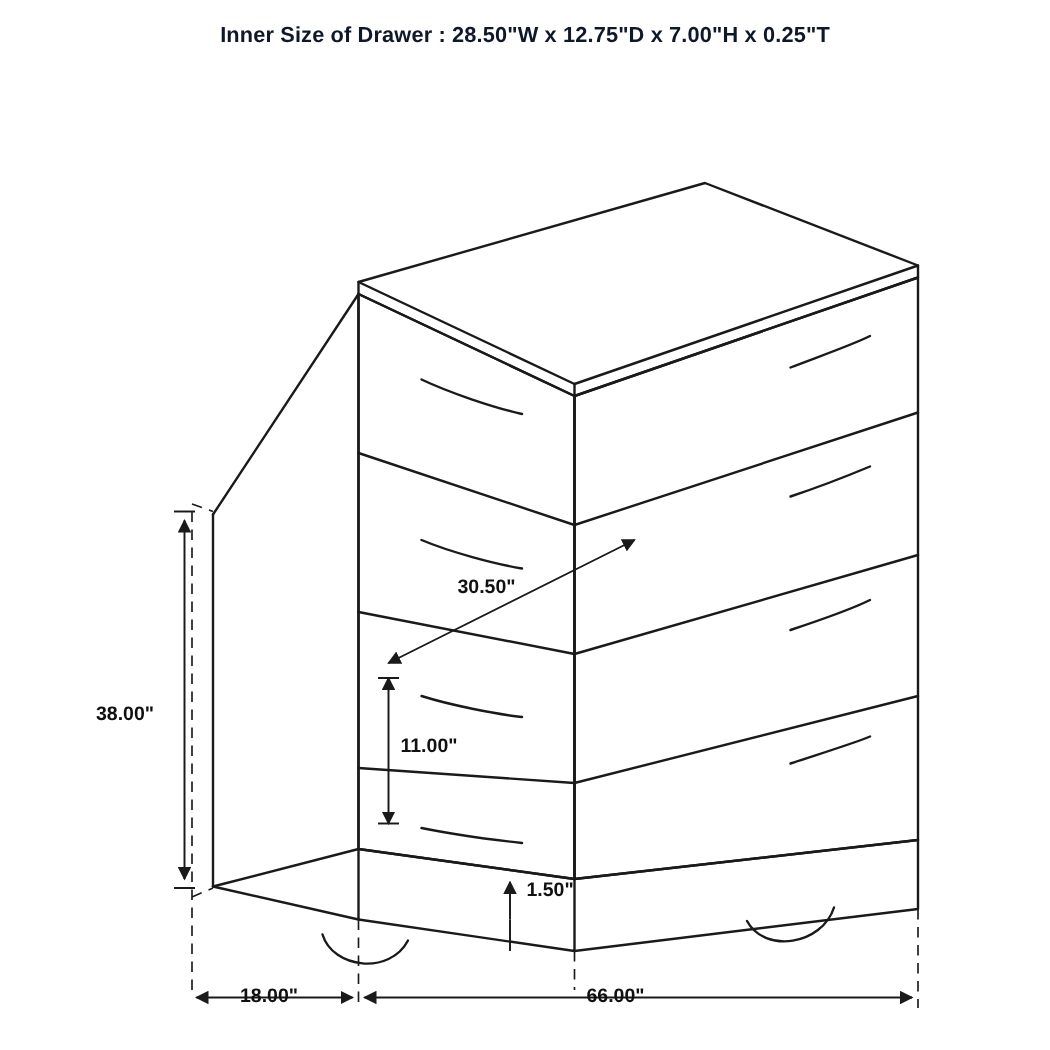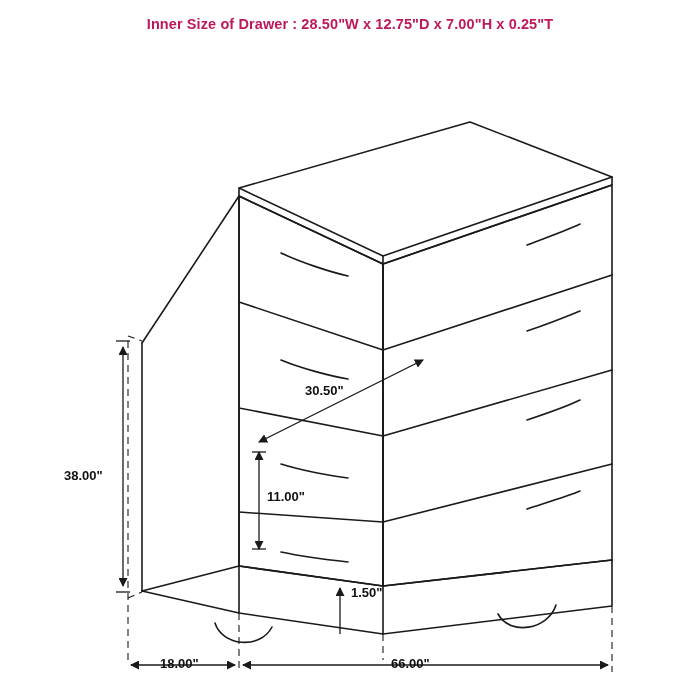--- a/index.html
+++ b/index.html
@@ -20,21 +20,21 @@
     height: 700px;
   }
   #title {
     position: absolute;
     top: 16px;
     left: 0;
     width: 700px;
     text-align: center;
     font-size: 14.5px;
     font-weight: bold;
-    color: #be185d;
+    color: #0f172a;
     letter-spacing: 0.1px;
   }
   svg#drawing {
     position: absolute;
     top: 0;
     left: 0;
     width: 700px;
     height: 700px;
   }
   .dimlabel {

